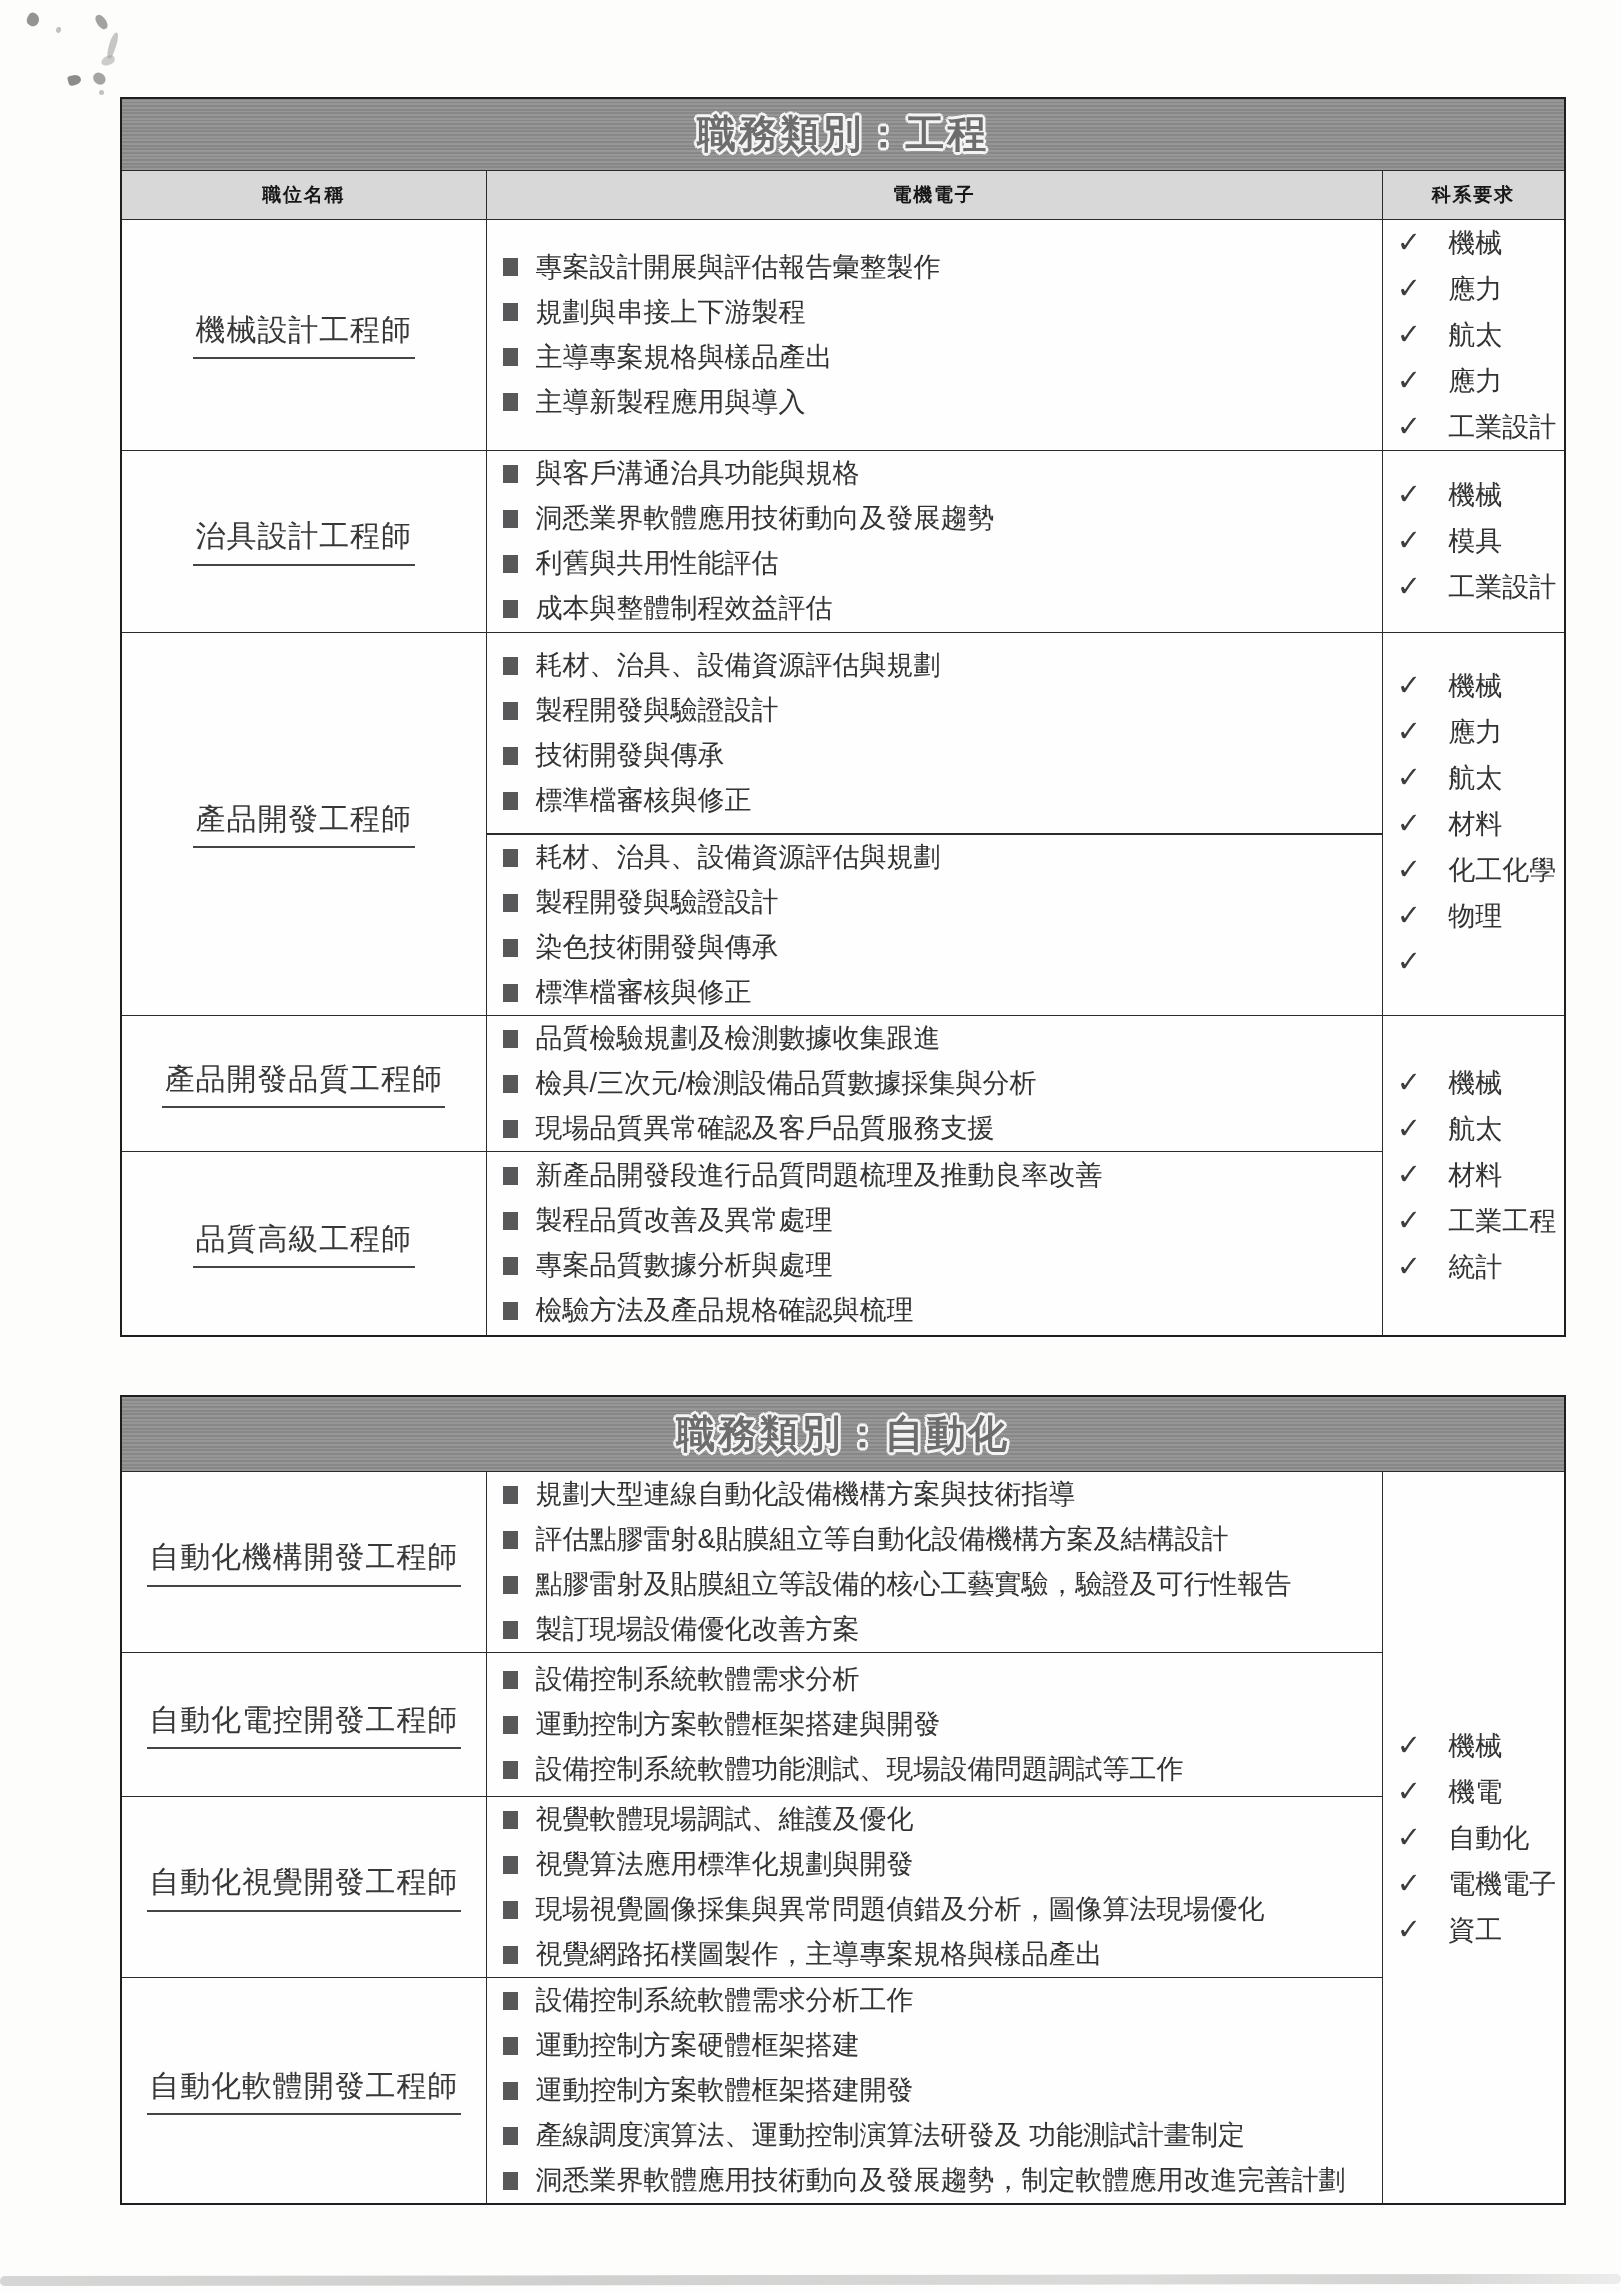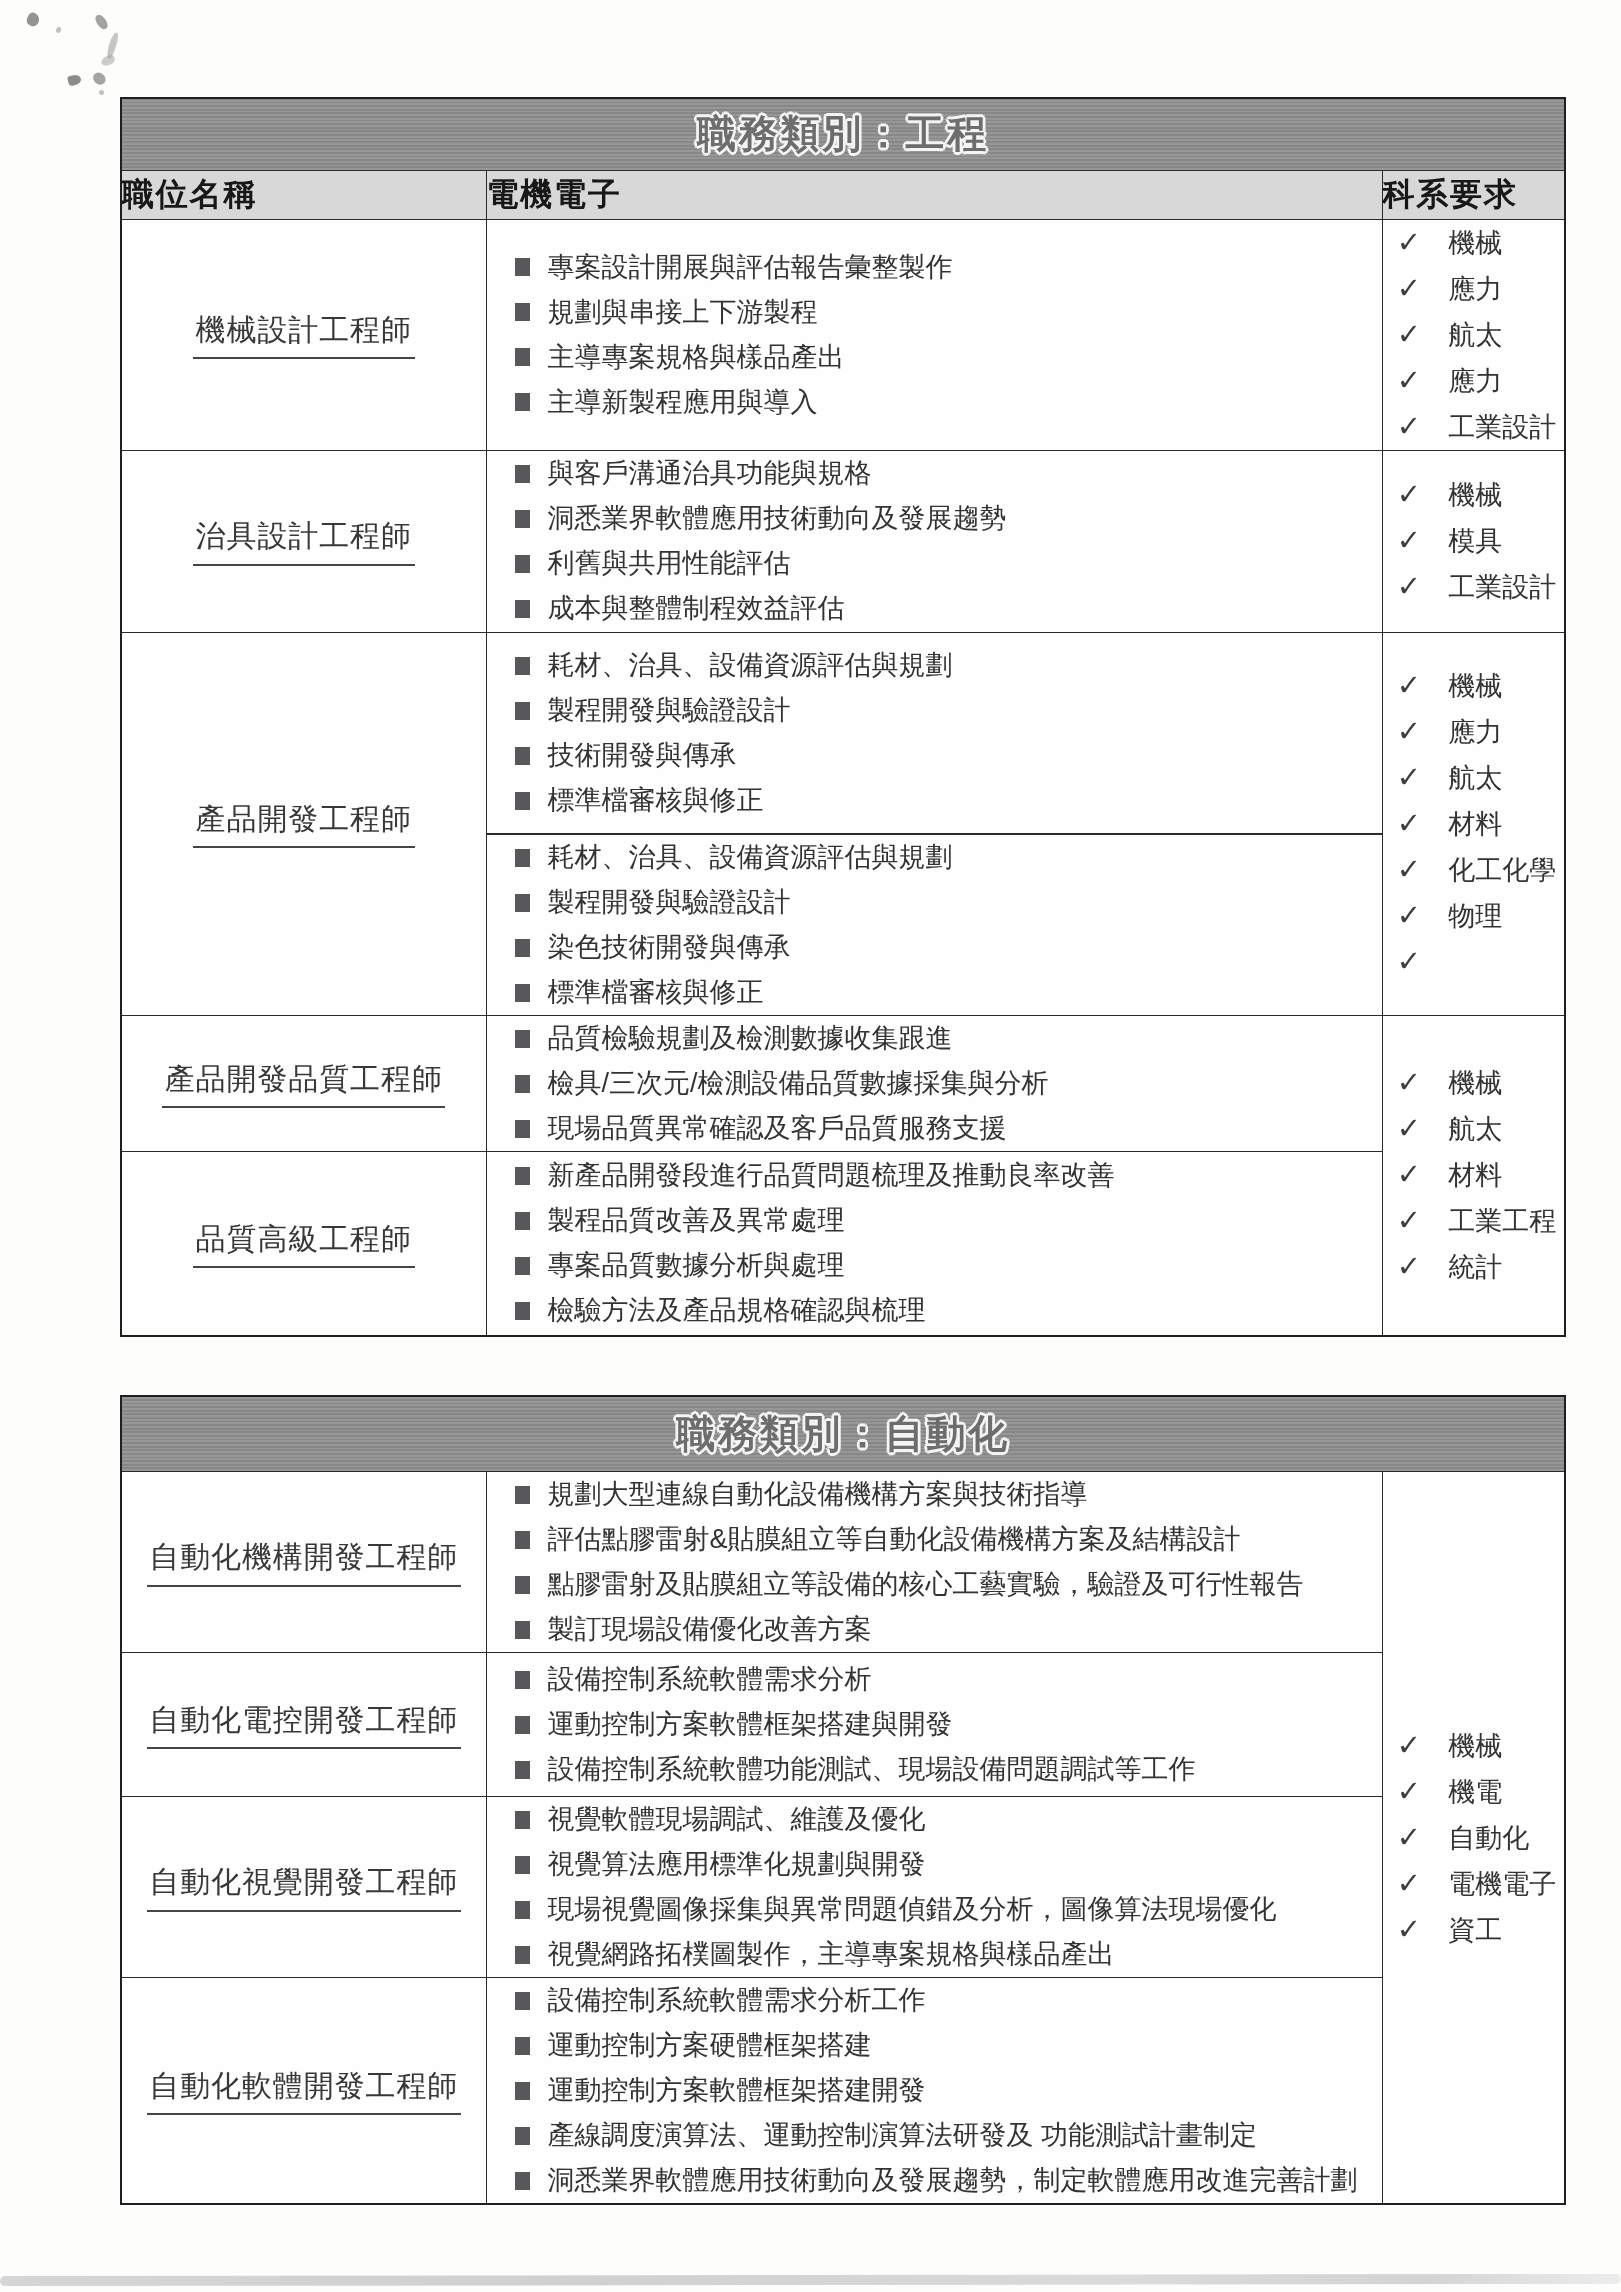--- a/index.html
+++ b/index.html
@@ -40,31 +40,31 @@
     height:72px; background:#8f8f8f;
     background-image:repeating-linear-gradient(0deg, rgba(255,255,255,.07) 0 1.8px, rgba(0,0,0,.06) 1.8px 3.6px);
     text-align:center;
     font-size:39px; font-weight:bold; letter-spacing:2.7px; color:#6d6d6d;
     text-shadow:-1.8px -1.8px 0 #f4f4f4, 1.8px -1.8px 0 #f4f4f4, -1.8px 1.8px 0 #f4f4f4, 1.8px 1.8px 0 #f4f4f4,
                  2.7px 0 0 #f4f4f4, -2.7px 0 0 #f4f4f4, 0 2.7px 0 #f4f4f4, 0 -2.7px 0 #f4f4f4;
   }
   .t2 .title-bar { height:76px; }
   
   .col-head th {
-    height:49px; background:#d8d8d8; text-align:left;
-    font-size:32px; font-weight:bold; color:#171717; letter-spacing:1.8px;
+    height:49px; background:#d8d8d8; text-align:center;
+    font-size:19px; font-weight:bold; color:#171717; letter-spacing:1.8px;
   }
   
   .name-cell { text-align:center;margin-left:8px; }
   .job-name {
     display:inline-block; font-size:30px; color:#383838; letter-spacing:0.9px;
     padding:0 2.7px 6.3px 2.7px; border-bottom:2.7px solid #454545; white-space:nowrap;
   }
   
-  .content-cell { padding-left:28px; }
+  .content-cell { padding-left:16px; }
   .item { font-size:27px; line-height:45px; color:#333; white-space:nowrap; }
   .bullet {
     display:inline-block; width:15px; height:18px; background:#58585a;
     margin-right:18px; vertical-align:-0.9px;
   }
   
   .req-cell { padding-left:14.3px; }
   .req { font-size:27px; line-height:45px; color:#333; white-space:nowrap; }
   .check { display:inline-block; width:30px; margin-right:21.5px; color:#3d3d3d; font-size:29px; }
   

